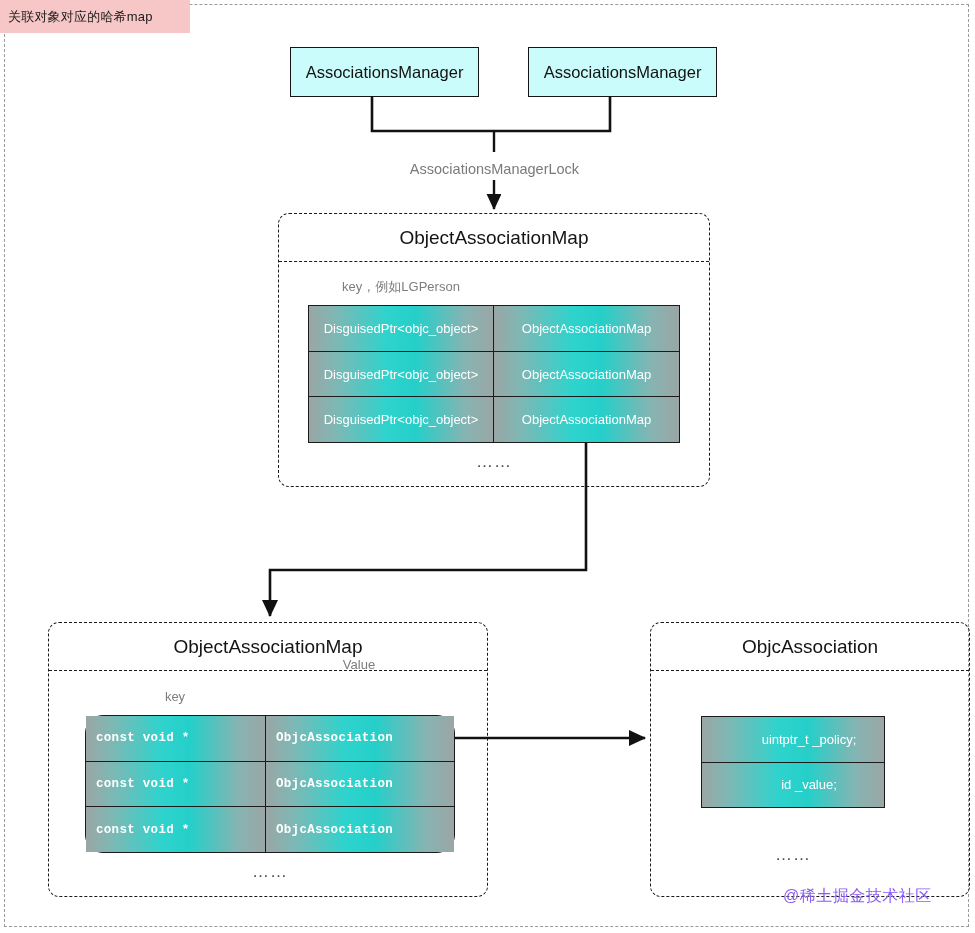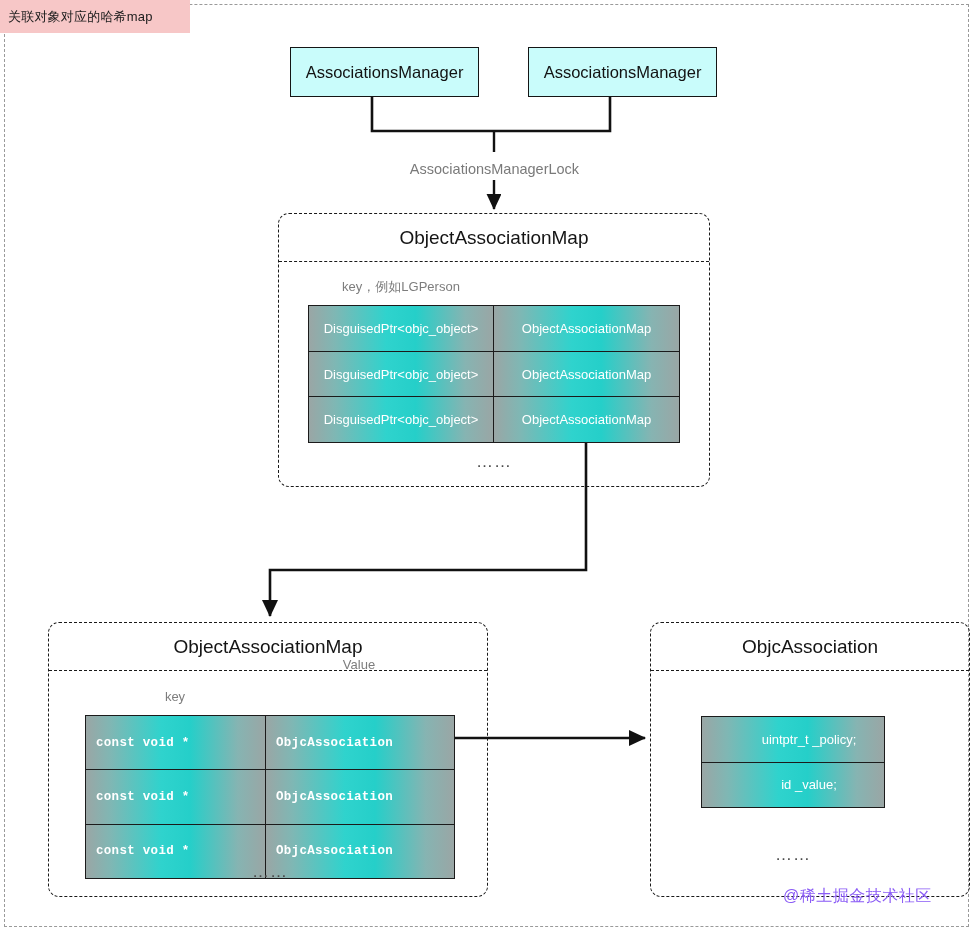--- a/index.html
+++ b/index.html
@@ -99,21 +99,21 @@
   }
   .gcell.sep{border-right:1.4px solid #1b1b1b;}
 
   
   #hashmap-table{left:308px;top:305px;width:372px;height:138px;}
   #hashmap-table .gcell{justify-content:center;font-size:13px;}
   #hashmap-table .c-key{width:186px;}
   #hashmap-table .c-val{width:186px;}
 
   
-  #oam-table{left:85px;top:715px;width:370px;height:164px;}
+  #oam-table{left:85px;top:715px;width:370px;height:138px;border-radius:18px;}
   #oam-table .gcell{
     font-family:"Liberation Mono","DejaVu Sans Mono",monospace;
     font-weight:bold;font-size:12.5px;
     padding-left:10px;
     letter-spacing:.3px;
   }
   #oam-table .c-key{width:180px;}
   #oam-table .c-val{width:188px;}
 
   

